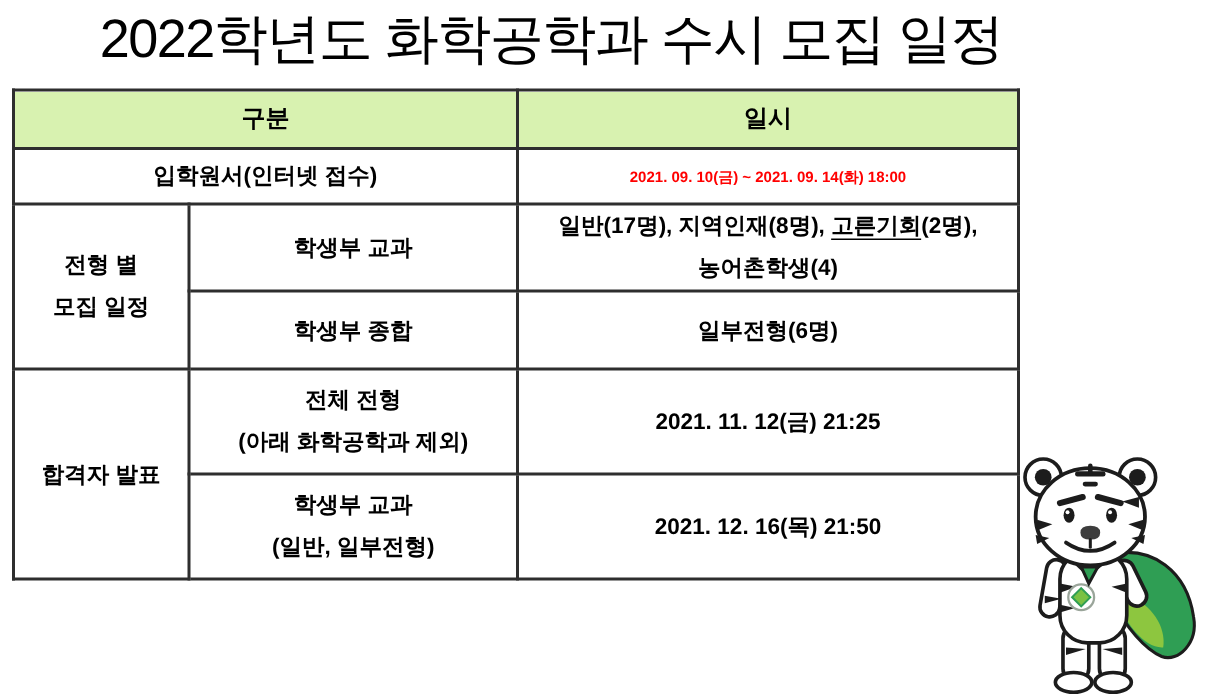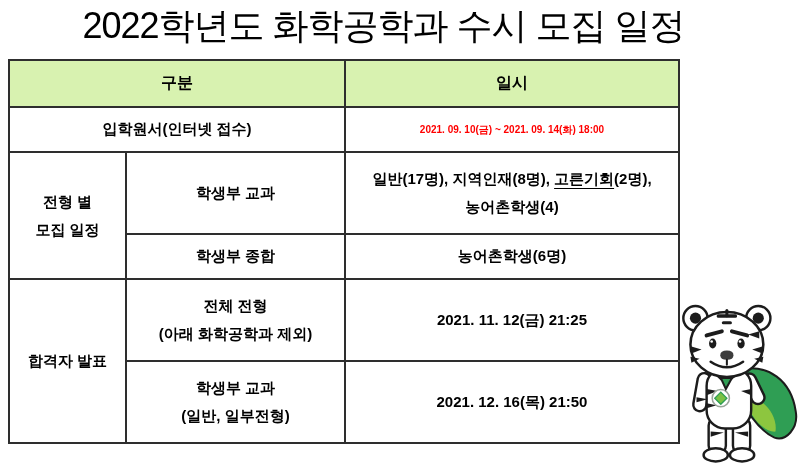--- a/index.html
+++ b/index.html
@@ -13,36 +13,35 @@
   }
   .title {
     position: absolute;
     top: 2px; left: 0;
     width: 735px;
     text-align: center;
     font-size: 36px;
     font-weight: 500;
     letter-spacing: -1px;
     white-space: nowrap;
-    padding-left: 16px;
   }
   table.schedule {
     position: absolute;
     left: 8px; top: 59px;
     border-collapse: collapse;
     table-layout: fixed;
     width: 670px;
   }
   .schedule th, .schedule td {
     border: 2px solid #2e2e2e;
     text-align: center;
     vertical-align: middle;
     font-weight: 700;
     font-size: 15px;
-    padding: 12px;
+    padding: 0;
     overflow: hidden;
   }
   .schedule th {
     background: #d8f2b0;
     font-size: 16px;
   }
   td.red-date {
     color: #ff0000;
     font-size: 10px;
     white-space: nowrap;
@@ -86,23 +85,23 @@
       <td rowspan="2">
         <div class="line">전형 별</div>
         <div class="line">모집 일정</div>
       </td>
       <td>학생부 교과</td>
       <td>
         <div class="line"><span>일반(17명), 지역인재(8명), </span><span class="misspell">고른기회</span><span>(2명),</span></div>
         <div class="line">농어촌학생(4)</div>
       </td>
     </tr>
-    <tr style="height:23px">
+    <tr style="height:52px">
       <td>학생부 종합</td>
-      <td>농어촌학생(6명)</td>
+      <td>일부전형(6명)</td>
     </tr>
     <tr style="height:70px">
       <td rowspan="2">합격자 발표</td>
       <td>
         <div class="line">전체 전형</div>
         <div class="line">(아래 화학공학과 제외)</div>
       </td>
       <td>2021. 11. 12(금) 21:25</td>
     </tr>
     <tr style="height:70px">

